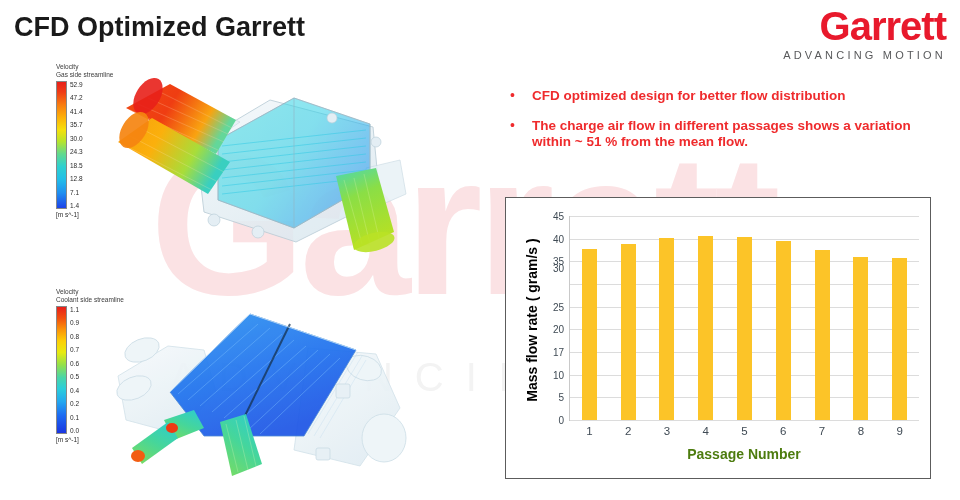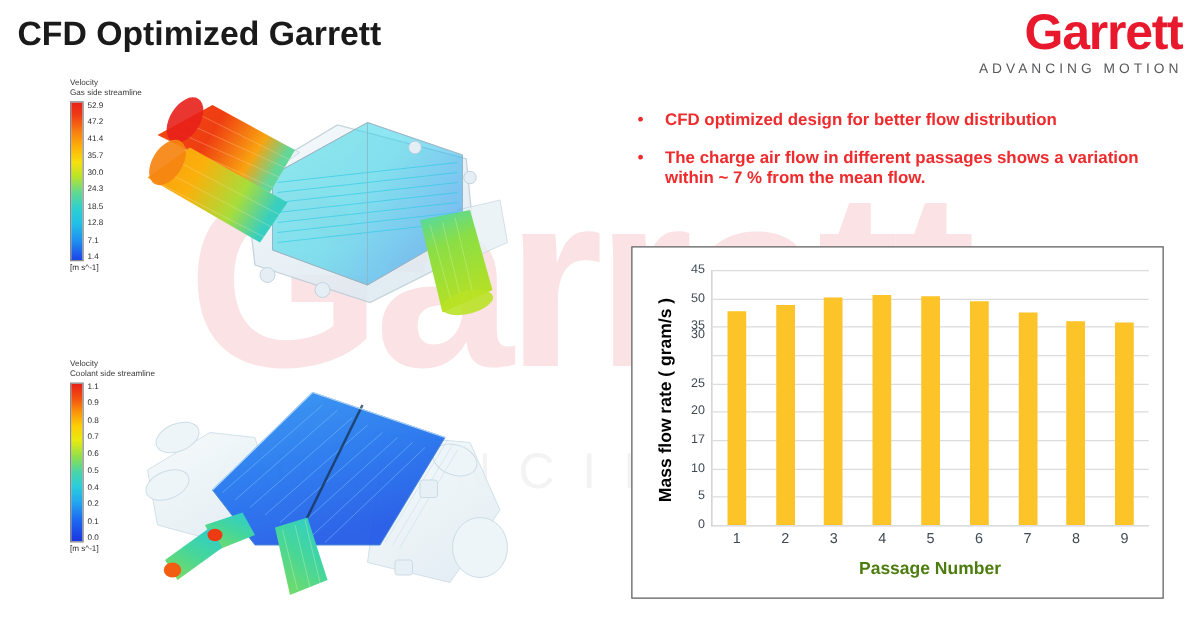--- a/index.html
+++ b/index.html
@@ -244,21 +244,21 @@
     <div class="logo-sub">ADVANCING MOTION</div>
   </div>
 
   <div class="bullets">
     <div class="bullet-row">
       <div class="bullet-dot">•</div>
       <div class="bullet-text">CFD optimized design for better flow distribution</div>
     </div>
     <div class="bullet-row">
       <div class="bullet-dot">•</div>
-      <div class="bullet-text">The charge air flow in different passages shows a variation within ~ 7 % from the mean flow.</div>
+      <div class="bullet-text">The charge air flow in different passages shows a variation within ~ 51 % from the mean flow.</div>
     </div>
   </div>
 
   <div class="cfd" style="left:118px; top:72px; width:290px; height:190px;">
     <svg width="290" height="190" viewBox="0 0 290 190">
       <defs>
         <linearGradient id="pipeA" x1="0" y1="0" x2="1" y2="0.4">
           <stop offset="0%" stop-color="#f04a14"></stop>
           <stop offset="45%" stop-color="#ef3d12"></stop>
           <stop offset="80%" stop-color="#f9a310"></stop>
@@ -446,21 +446,21 @@
     <div class="legend-unit">[m s^-1]</div>
   </div>
 
   <div class="chart-box">
     <div class="chart-inner">
       <div class="y-axis-title">Mass flow rate ( gram/s )</div>
       <div class="plot" id="plot-area">
           <div class="gridline" style="top: 0px;"></div>
           <div class="y-tick" style="top: 0px;">45</div>
           <div class="gridline" style="top: 22.6667px;"></div>
-          <div class="y-tick" style="top: 22.6667px;">50</div>
+          <div class="y-tick" style="top: 22.6667px;">40</div>
           <div class="gridline" style="top: 45.3333px;"></div>
           <div class="y-tick" style="top: 45.3333px;">35</div>
           <div class="gridline" style="top: 68px;"></div>
           <div class="y-tick" style="top: 52px;">30</div>
           <div class="gridline" style="top: 90.6667px;"></div>
           <div class="y-tick" style="top: 90.6667px;">25</div>
           <div class="gridline" style="top: 113.333px;"></div>
           <div class="y-tick" style="top: 113.333px;">20</div>
           <div class="gridline" style="top: 136px;"></div>
           <div class="y-tick" style="top: 136px;">17</div>

